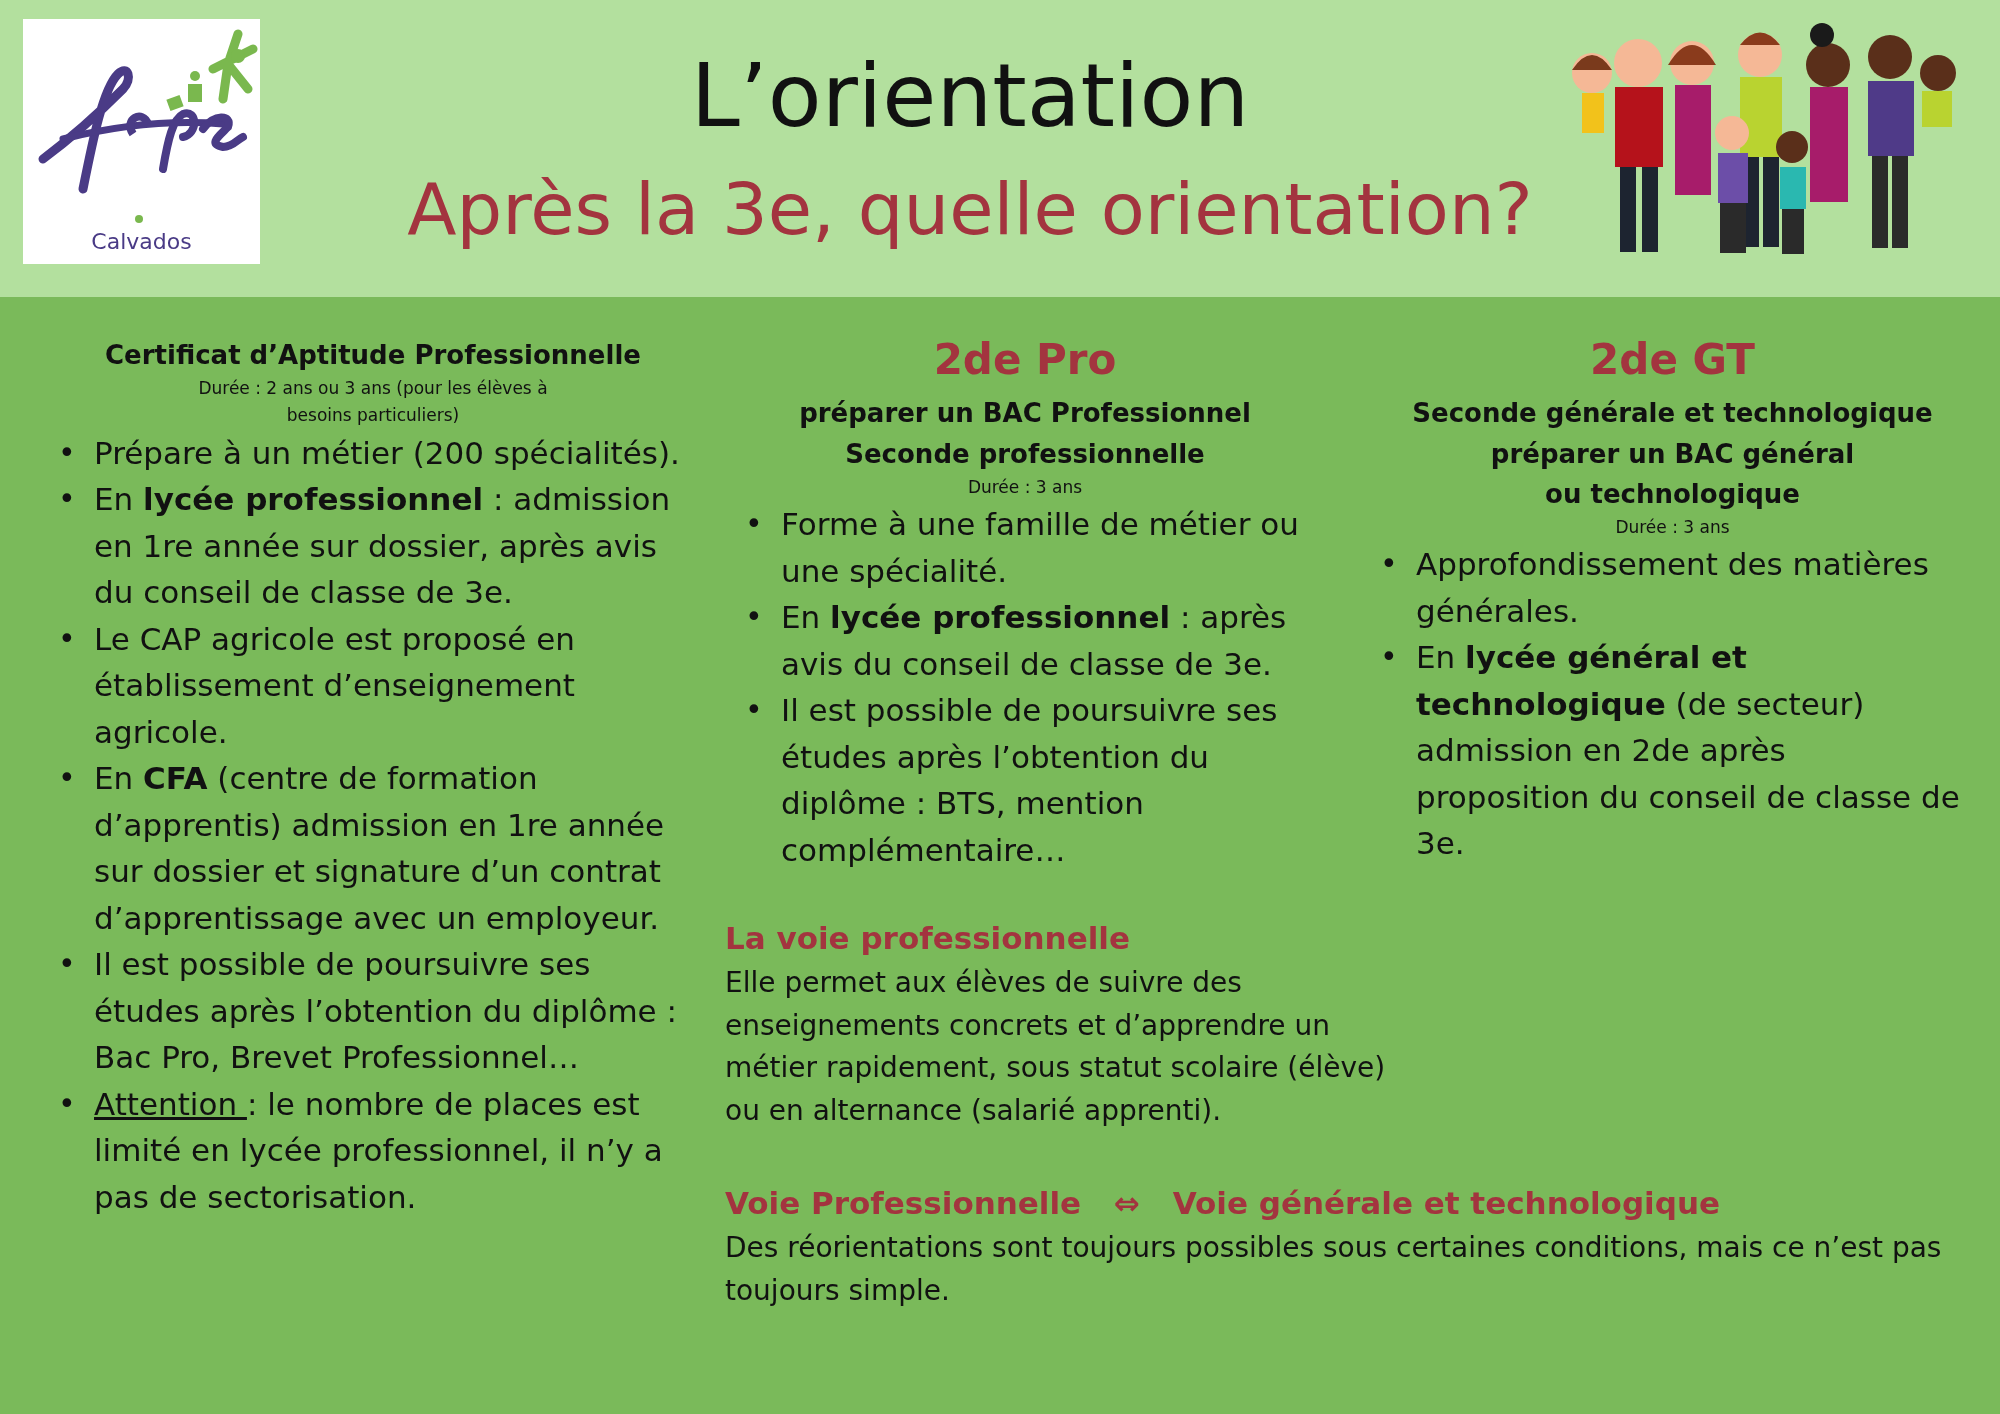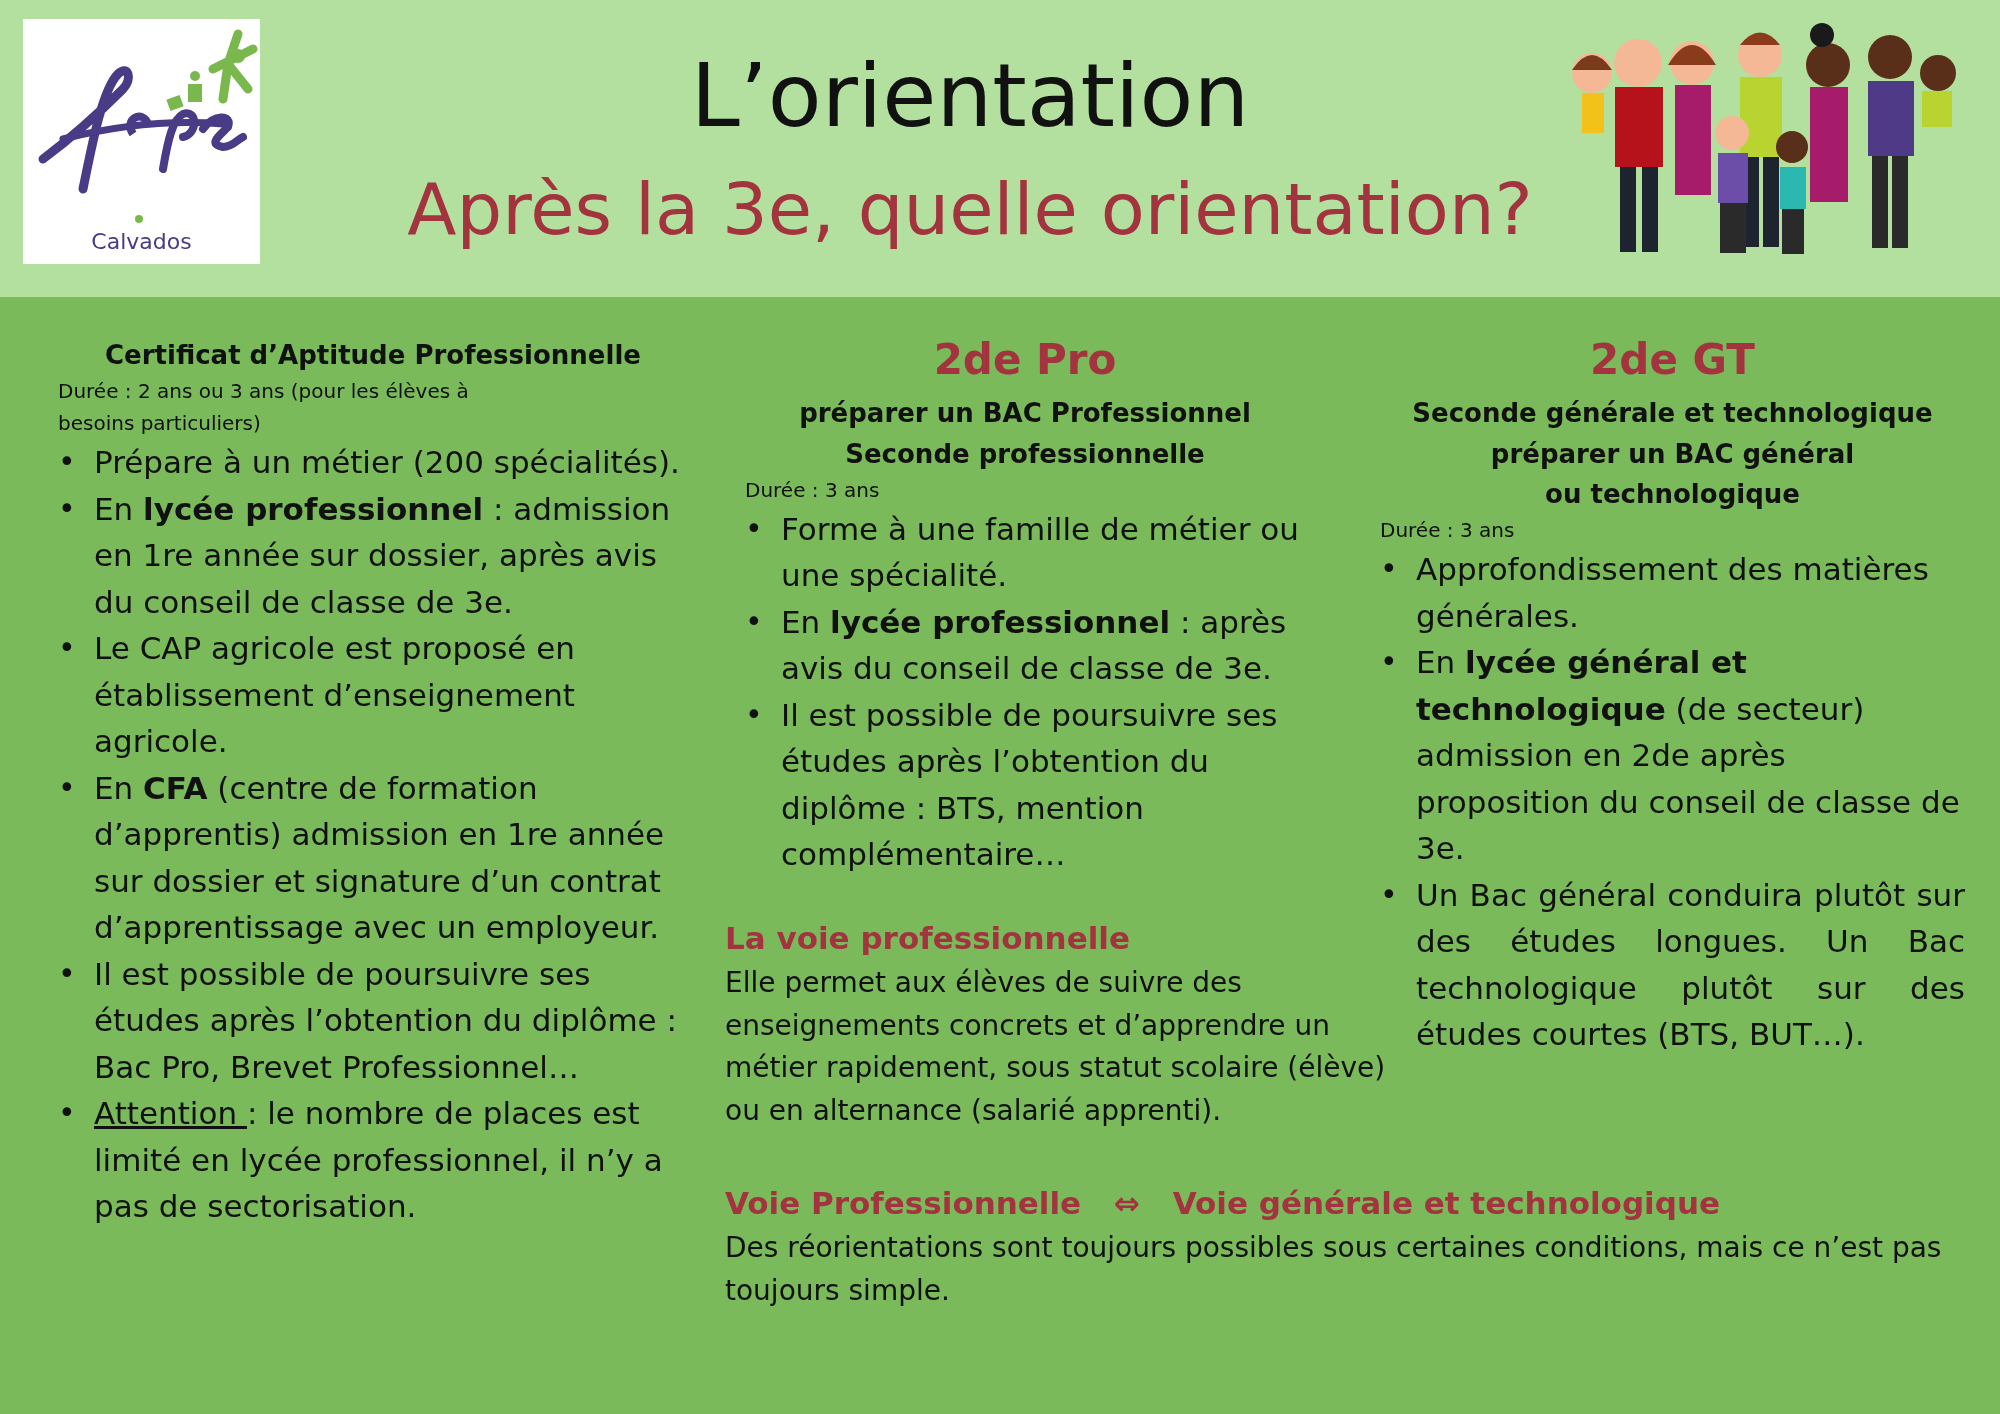--- a/index.html
+++ b/index.html
@@ -8,21 +8,21 @@
   .header { position: absolute; left: 0; top: 0; width: 2000px; height: 297px; background: #b3e09e; }
   .logo { position: absolute; left: 23px; top: 19px; width: 237px; height: 245px; background: #ffffff; }
   .logo-sub { position: absolute; left: 0; width: 100%; top: 210px; text-align: center; font-size: 22px; color: #4a3b86; }
   .logo-dot { position: absolute; left: 112px; top: 196px; width: 8px; height: 8px; border-radius: 50%; background: #7ab84e; }
   .title { position: absolute; left: 300px; width: 1340px; top: 48px; text-align: center; font-size: 88px; color: #111; line-height: 1.1; }
   .subtitle { position: absolute; left: 300px; width: 1340px; top: 170px; text-align: center; font-size: 72px; color: #a3343f; line-height: 1.1; }
   .people { position: absolute; left: 1560px; top: 15px; width: 420px; height: 255px; }
   .col { position: absolute; top: 335px; }
   .col h2 { color: #a3343f; font-size: 42px; font-weight: bold; text-align: center; line-height: 1.2; margin-bottom: 8px; }
   .col .sub { font-weight: bold; font-size: 26px; text-align: center; line-height: 1.55; }
-  .col .dur { font-size: 20px; line-height: 1.6; }
+  .col .dur { font-size: 17px; text-align: center; line-height: 1.6; }
   .col ul { list-style: none; }
   .col li { position: relative; padding-left: 36px; font-size: 31px; line-height: 46.5px; }
   .col li::before { content: "•"; position: absolute; left: 0; top: 0; font-size: 30px; }
   .col li b { font-weight: bold; }
   .col li u { text-decoration: underline; }
   .just { text-align: justify; }
   .sect-title { position: absolute; color: #a3343f; font-size: 31px; font-weight: bold; }
   .sect-text { position: absolute; font-size: 28px; line-height: 42.5px; }
 </style>
 </head>
@@ -111,21 +111,20 @@
 
 <div class="col" style="left:1380px; width:585px;">
   <h2>2de GT</h2>
   <div class="sub">Seconde générale et technologique</div>
   <div class="sub">préparer un BAC général</div>
   <div class="sub">ou technologique</div>
   <div class="dur">Durée : 3 ans</div>
   <ul>
     <li><span>Approfondissement des matières générales.</span></li>
     <li><span>En </span><b>lycée général et technologique</b><span> (de secteur) admission en 2de après proposition du conseil de classe de 3e.</span></li>
-    <li class="just"><span>Un Bac général conduira plutôt sur des études longues. Un Bac technologique plutôt sur des études courtes (BTS, BUT…).</span></li>
   </ul>
 </div>
 
 <div class="sect-title" style="left:725px; top:920px;">La voie professionnelle</div>
 <div class="sect-text" style="left:725px; top:962px; width:690px;">Elle permet aux élèves de suivre des enseignements concrets et d’apprendre un métier rapidement, sous statut scolaire (élève) ou en alternance (salarié apprenti).</div>
 
 <div class="sect-title" style="left:725px; top:1185px;">
   <span>Voie Professionnelle</span>
   <span style="margin:0 22px;">⇔</span>
   <span>Voie générale et technologique</span>

